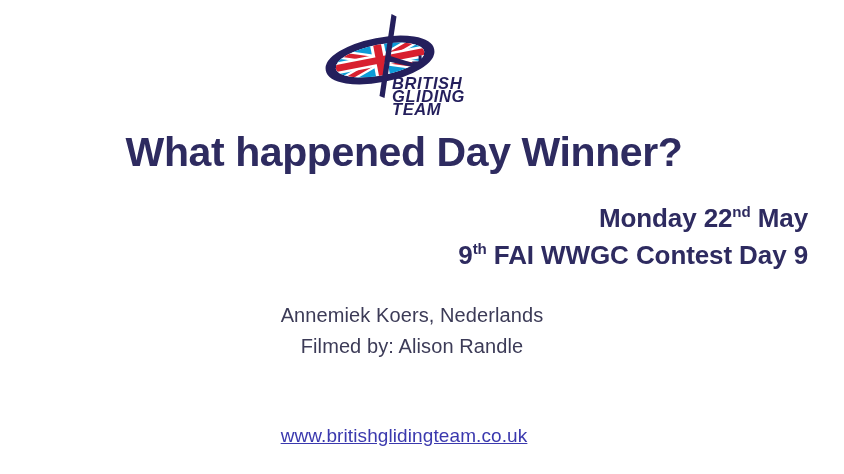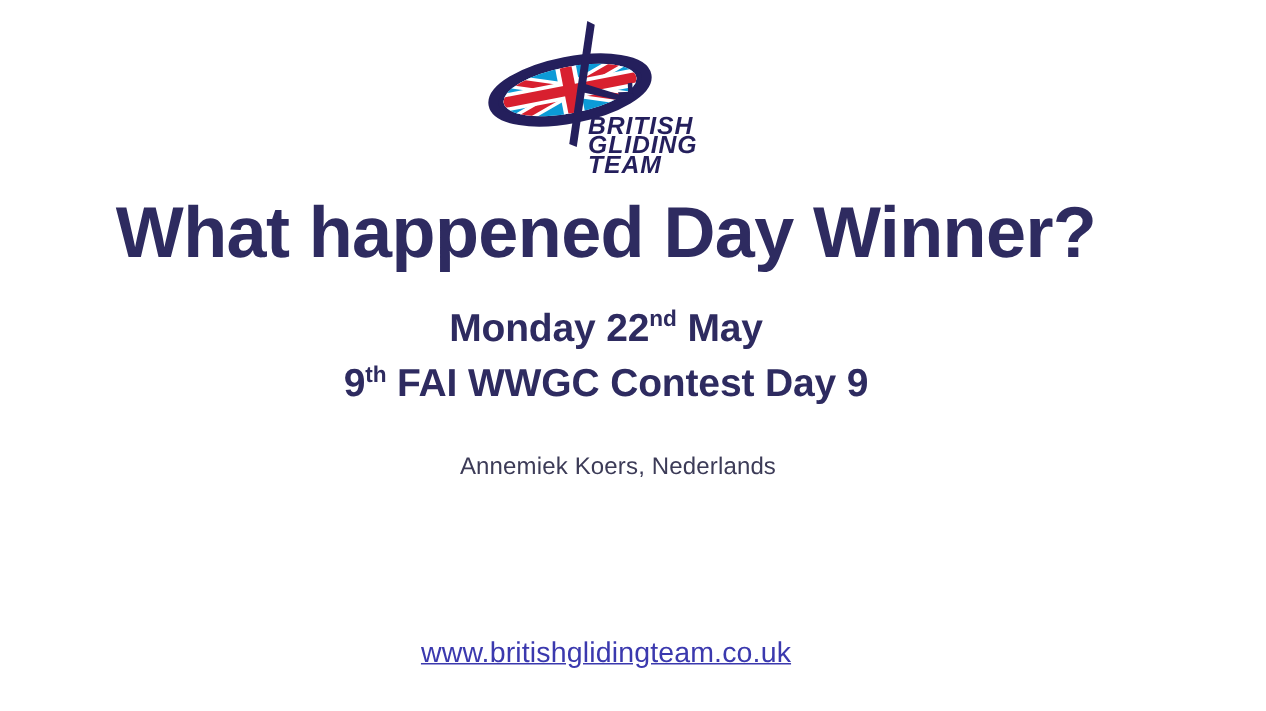--- a/index.html
+++ b/index.html
@@ -44,34 +44,34 @@
     height: 110px;
   }
 
   
   .title {
     position: absolute;
     left: 0;
     right: 0;
     top: 130px;
     text-align: center;
-    font-size: 48px;
+    font-size: 41px;
     font-weight: bold;
     letter-spacing: -0.4px;
     color: #2E2B60;
     line-height: 1.1;
   }
 
   
   .subtitles {
     position: absolute;
     left: 0;
     right: 0;
     top: 200px;
-    text-align: center;
+    text-align: right;
     color: #2E2B60;
     font-weight: bold;
   }
   .subtitle-line {
     font-size: 26px;
     line-height: 1.43;
     letter-spacing: -0.1px;
   }
   .subtitle-line sup {
     font-size: 0.58em;
@@ -83,21 +83,21 @@
   .credits {
     position: absolute;
     left: 0;
     right: 0;
     top: 300px;
     text-align: center;
     color: #3C3B57;
     font-weight: normal;
   }
   .credit-line {
-    font-size: 16px;
+    font-size: 20px;
     line-height: 1.53;
     letter-spacing: 0.1px;
     padding-left: 16px;
   }
 
   
   .footer {
     position: absolute;
     left: 0;
     right: 0;
@@ -183,20 +183,21 @@
 
   <div class="title">What happened Day Winner?</div>
 
   <div class="subtitles">
     <div class="subtitle-line"><span>Monday 22</span><sup>nd</sup><span> May</span></div>
     <div class="subtitle-line"><span>9</span><sup>th</sup><span> FAI WWGC Contest Day 9</span></div>
   </div>
 
   <div class="credits">
     <div class="credit-line">Annemiek Koers, Nederlands</div>
+    <div class="credit-line">Filmed by: Alison Randle</div>
   </div>
 
   <div class="footer">
     <div>
       <span class="footer-link">www.britishglidingteam.co.uk</span>
     </div>
   </div>
 
 </div>
 

